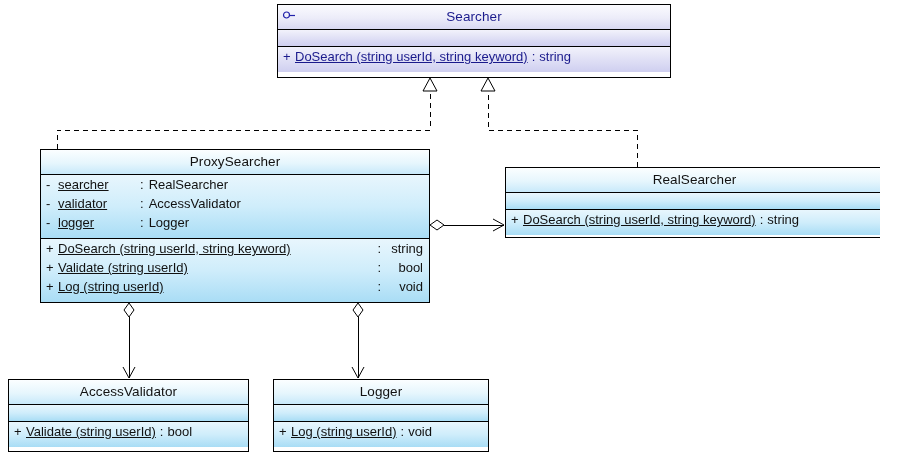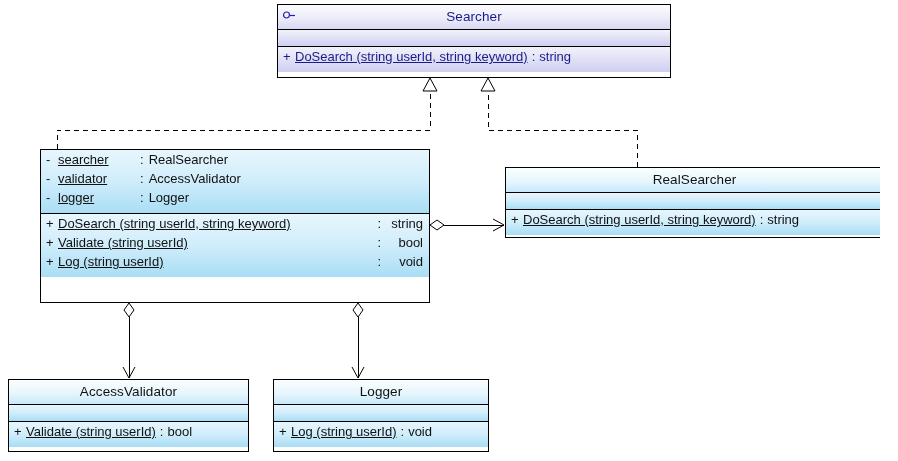--- a/index.html
+++ b/index.html
@@ -185,20 +185,23 @@
       <div class="member">
         <span class="vis">+</span>
         <span class="m-name">DoSearch (string userId, string keyword)</span>
         <span class="m-type">:</span>
         <span class="m-type">string</span>
       </div>
     </div>
   </div>
 
   <div class="uml-class cls" style="left:40px; top:149px; width:390px; height:154px;">
+    <div class="compartment hdr">
+      <span class="class-title">ProxySearcher</span>
+    </div>
     <div class="compartment attrs">
       <div class="member col">
         <span class="vis">-</span>
         <span class="m-name">searcher</span>
         <span class="m-type">:</span>
         <span class="m-type" style="padding-left:5px;">RealSearcher</span>
       </div>
       <div class="member col">
         <span class="vis">-</span>
         <span class="m-name">validator</span>

